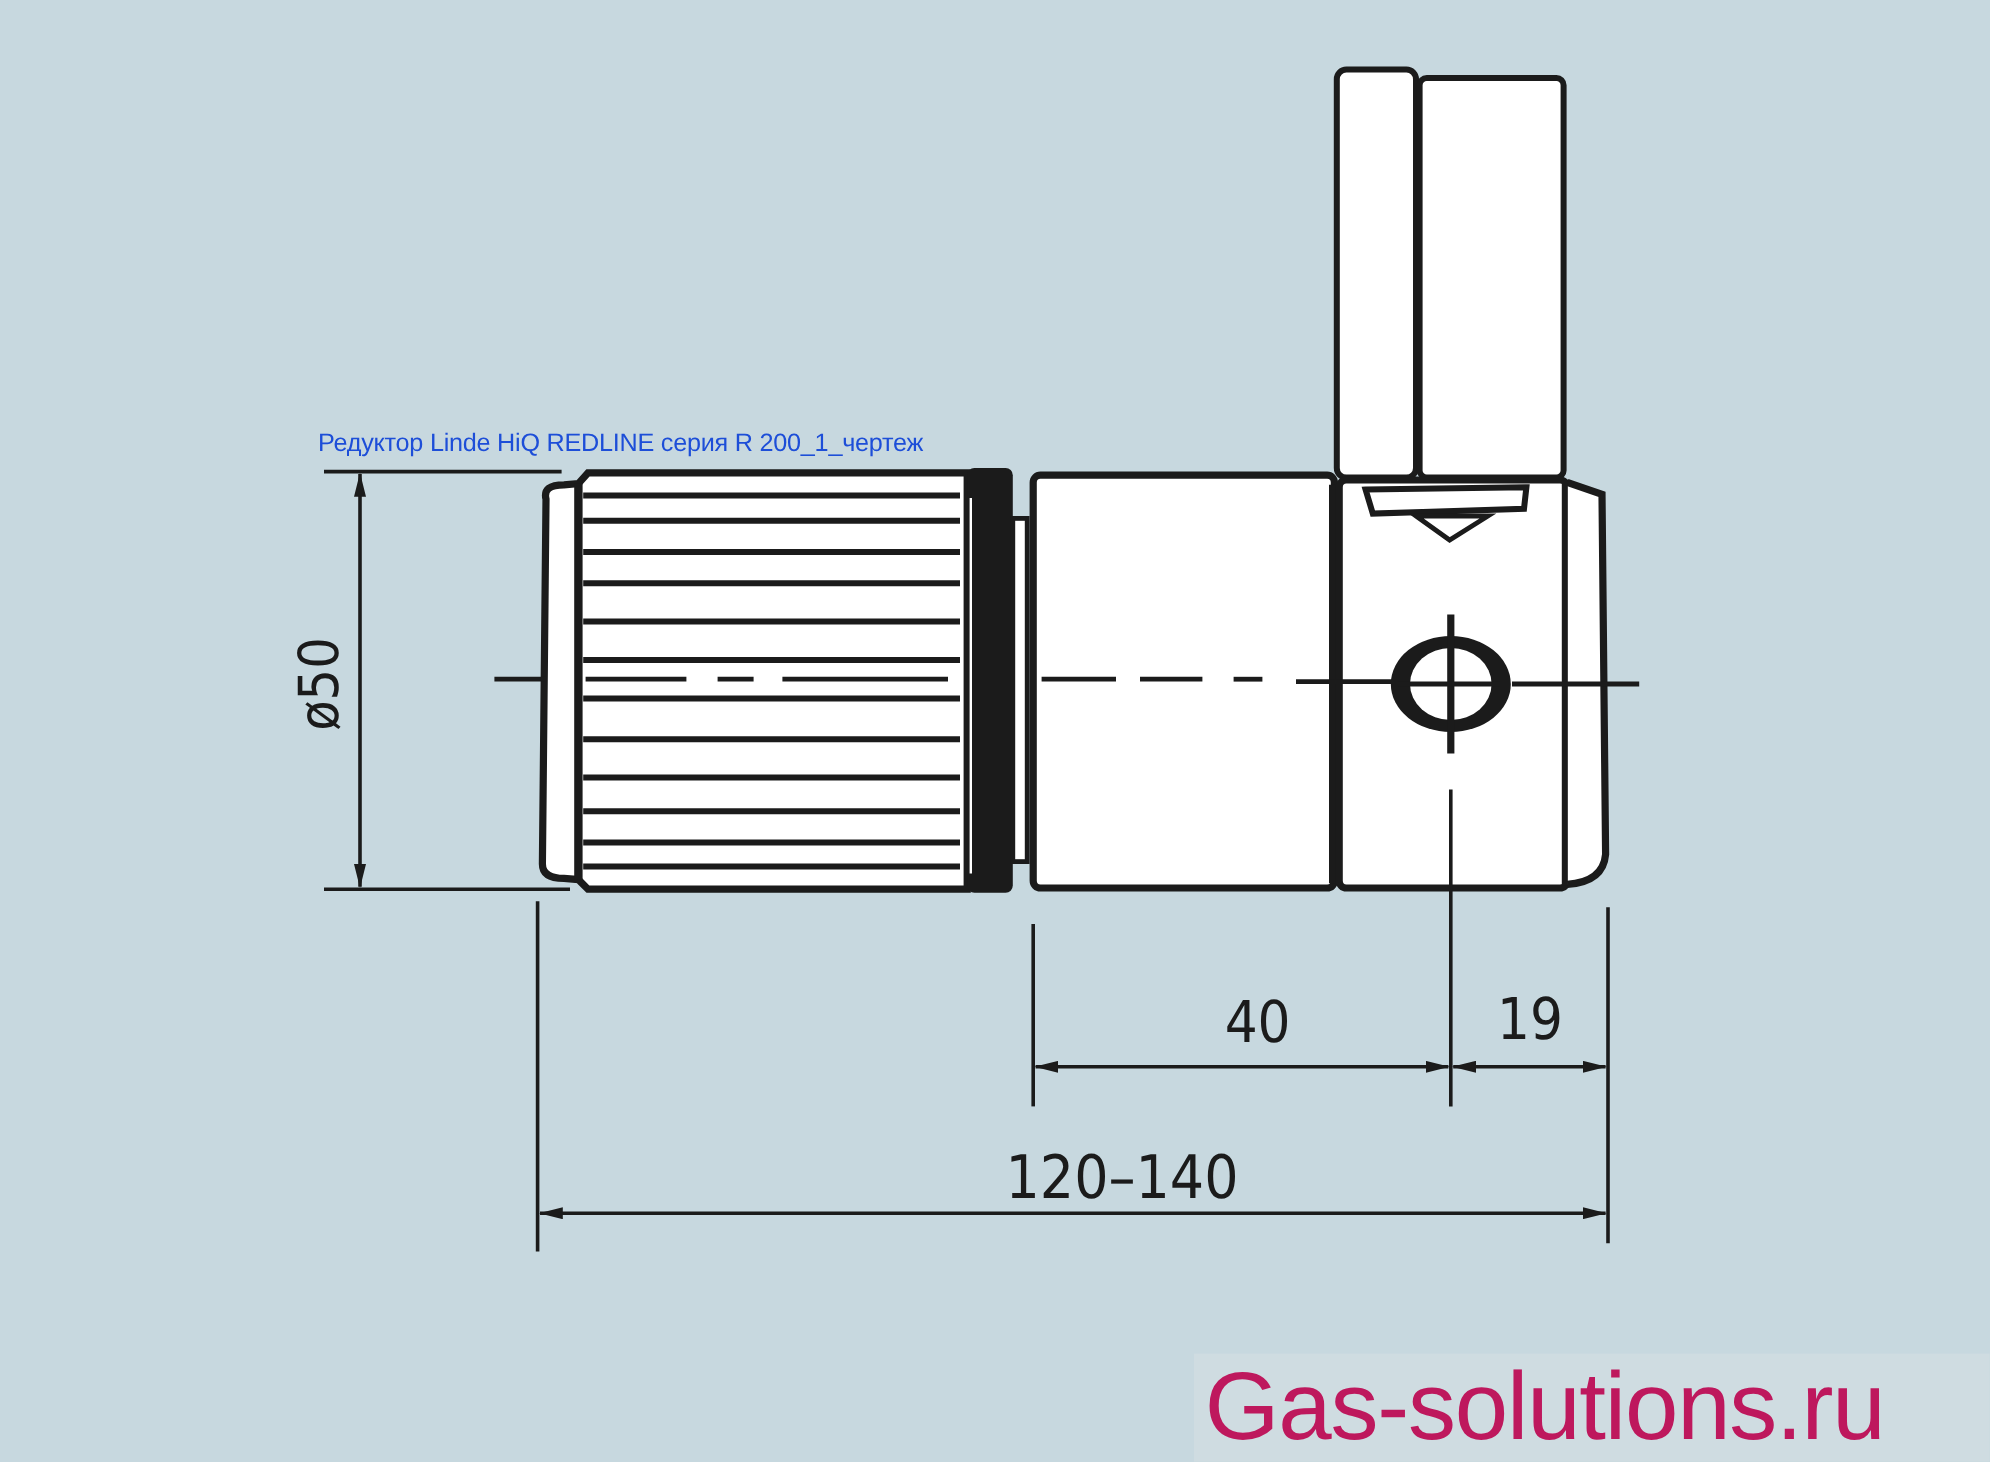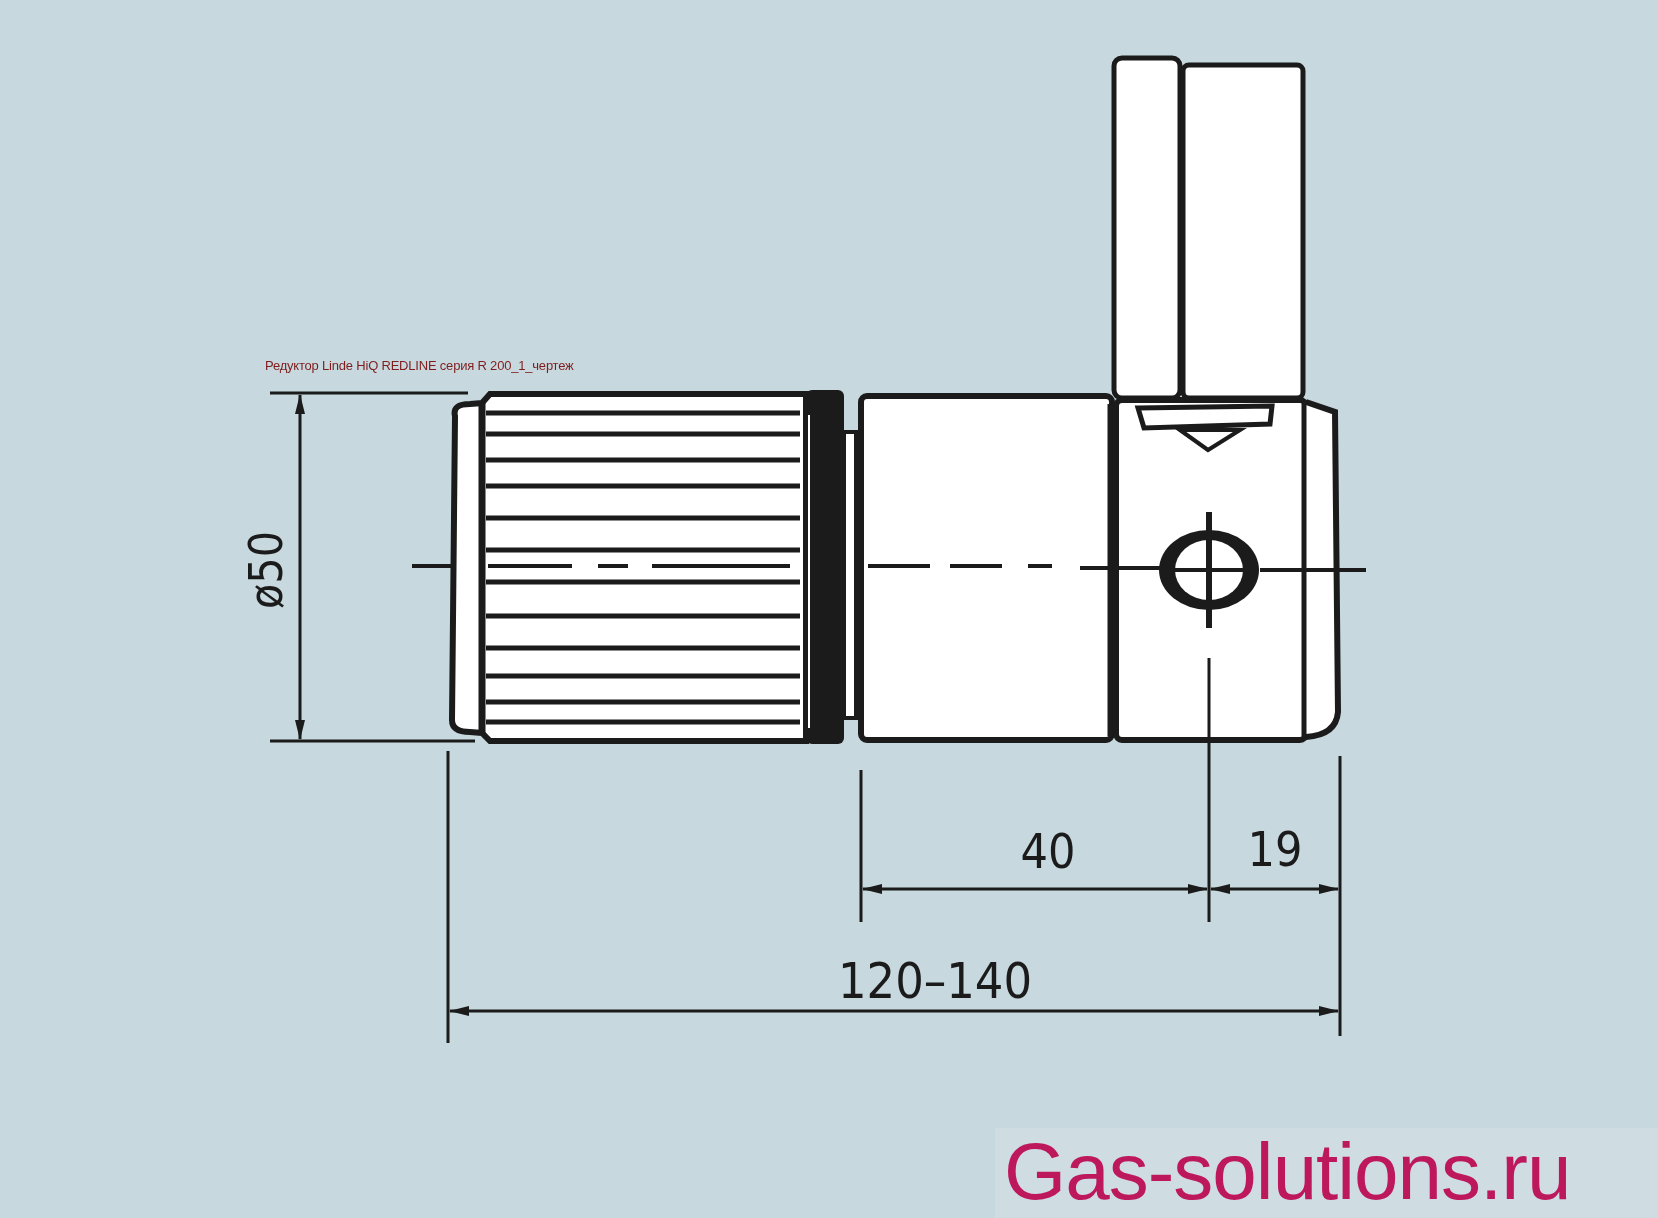--- a/index.html
+++ b/index.html
@@ -1,18 +1,18 @@
 <!DOCTYPE html>
 <html><head>
 <meta charset="utf-8">
 <style>
   html, body { margin:0; padding:0; }
   body { width:1658px; height:1218px; background:#c7d8df; position:relative; overflow:hidden; font-family:"DejaVu Sans", sans-serif; }
   #drawing { position:absolute; left:0; top:0; }
-  .caption { position:absolute; left:265px; top:358px; font-family:"Liberation Sans", sans-serif; font-size:13px; color:#7f1d1d; white-space:nowrap; letter-spacing:-0.2px; }
+  .caption { position:absolute; left:265px; top:358px; font-family:"Liberation Sans", sans-serif; font-size:21px; color:#1d4ed8; white-space:nowrap; letter-spacing:-0.2px; }
   .dimtxt { font-family:"DejaVu Sans Condensed","DejaVu Sans", sans-serif; fill:#1b1b1b; }
   .watermark-box { position:absolute; left:995px; top:1128px; width:663px; height:90px; background:#cfdce1; }
   .watermark-text { position:absolute; left:1004px; top:1126px; font-family:Liberation Sans, sans-serif; font-size:80px; color:#be185d; white-space:nowrap; line-height:92px; letter-spacing:-1px; }
 </style>
 </head>
 <body>
 
 <div class="caption">Редуктор Linde HiQ REDLINE серия R 200_1_чертеж</div>
 
 <svg id="drawing" width="1658" height="1218" viewBox="0 0 1658 1218" xmlns="http://www.w3.org/2000/svg">

